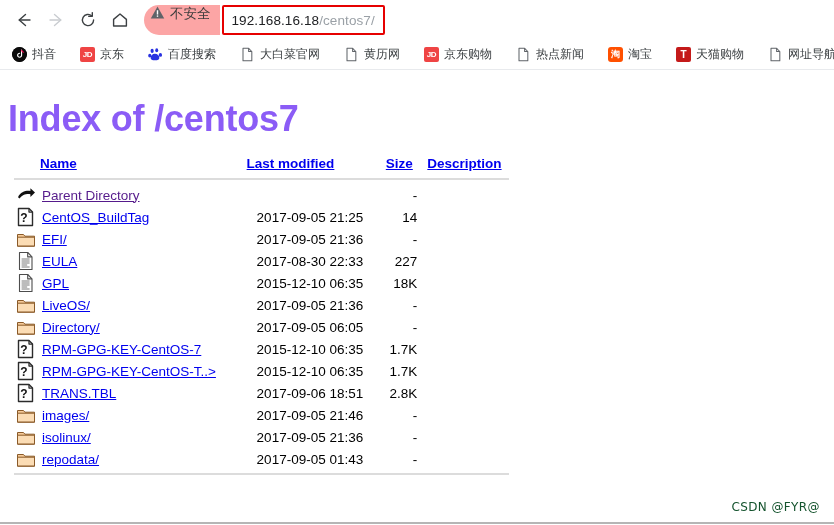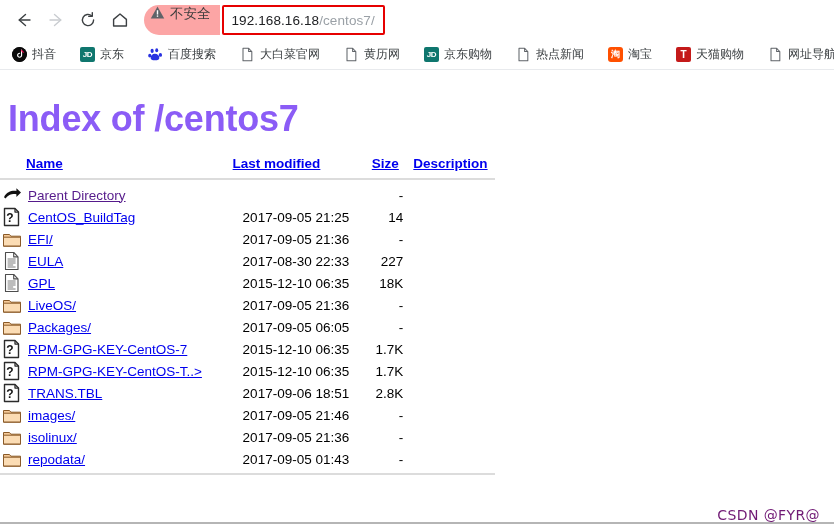--- a/index.html
+++ b/index.html
@@ -105,21 +105,21 @@
     width: 15px; height: 15px;
     flex: 0 0 15px;
     display: flex; align-items: center; justify-content: center;
     font-size: 9px;
     font-weight: bold;
     line-height: 1;
     border-radius: 2px;
     overflow: hidden;
   }
   .fav-douyin { background: #0b0b0b; border-radius: 50%; color: #fff; }
-  .fav-jd { background: #0f766e; color: #fff; font-size: 8px; letter-spacing: -.3px; }
+  .fav-jd { background: #ef4444; color: #fff; font-size: 8px; letter-spacing: -.3px; }
   .fav-baidu { background: transparent; color: #2932e1; font-size: 13px; }
   .fav-taobao { background: #ff5000; color: #fff; font-size: 9px; border-radius: 3px; }
   .fav-tmall { background: #c41a1a; color: #fff; font-size: 10px; border-radius: 2px; }
   .fav-page { background: transparent; }
 
   
   #page-body {
     padding: 0;
     background: #ffffff;
     height: calc(525px - 71px);
@@ -131,21 +131,21 @@
     font-weight: bold;
     color: #8b5cf6;
     margin: 28px 0 0 8px;
     letter-spacing: -0.2px;
     font-family: "Liberation Sans", sans-serif;
   }
 
   table#index-table {
     border-collapse: collapse;
     margin-top: 16px;
-    margin-left: 0;
+    margin-left: 14px;
     font-size: 13.5px;
     font-family: "Liberation Sans", sans-serif;
   }
   table#index-table th {
     text-align: left;
     padding: 0 0 4px 0;
     font-weight: normal;
   }
   table#index-table th a {
     color: #0000ee;
@@ -172,23 +172,23 @@
     cursor: pointer;
   }
   td.col-name a.visited { color: #551a8b; }
 
   
   .ficon { display: block; width: 20px; height: 20px; }
 
   #csdn-watermark {
     position: absolute;
     right: 14px;
-    bottom: 1px;
-    font-size: 14px;
-    color: #701a75;
+    bottom: 10px;
+    font-size: 12px;
+    color: #14532d;
     font-family: "DejaVu Sans", sans-serif;
     letter-spacing: .4px;
     user-select: none;
   }
   #bottom-edge {
     position: absolute;
     left: 0; right: 0; bottom: 0;
     height: 2px;
     background: #b5b5b5;
   }
@@ -448,21 +448,21 @@
           <td class="col-size">-</td>
           <td class="col-desc"></td>
         </tr>
         <tr>
           <td class="col-icon">
             <svg class="ficon" viewBox="0 0 20 20">
               <path d="M1.5 5.5 h6 l1.4 1.7 h9.6 v10 h-17 z" fill="#f7cb9a" stroke="#8a5a28" stroke-width="1"></path>
               <path d="M1.5 8.2 h17 v8.8 h-17 z" fill="#fbdcb4" stroke="#8a5a28" stroke-width="1"></path>
             </svg>
           </td>
-          <td class="col-name"><a>Packages/</a></td>
+          <td class="col-name"><a>Directory/</a></td>
           <td class="col-date">2017-09-05 06:05</td>
           <td class="col-size">-</td>
           <td class="col-desc"></td>
         </tr>
         <tr>
           <td class="col-icon">
             <svg class="ficon" viewBox="0 0 20 20">
               <path d="M2.5 1.5 h10.5 l3.5 3.5 v13.5 h-14 z" fill="#ffffff" stroke="#2b2b2b" stroke-width="1.4" stroke-linejoin="round"></path>
               <path d="M13 1.5 v3.6 h3.5" fill="none" stroke="#2b2b2b" stroke-width="1.3" stroke-linejoin="round"></path>
               <text x="8" y="15.4" font-size="12" font-weight="bold" text-anchor="middle" font-family="Liberation Sans, sans-serif" fill="#111111">?</text>

